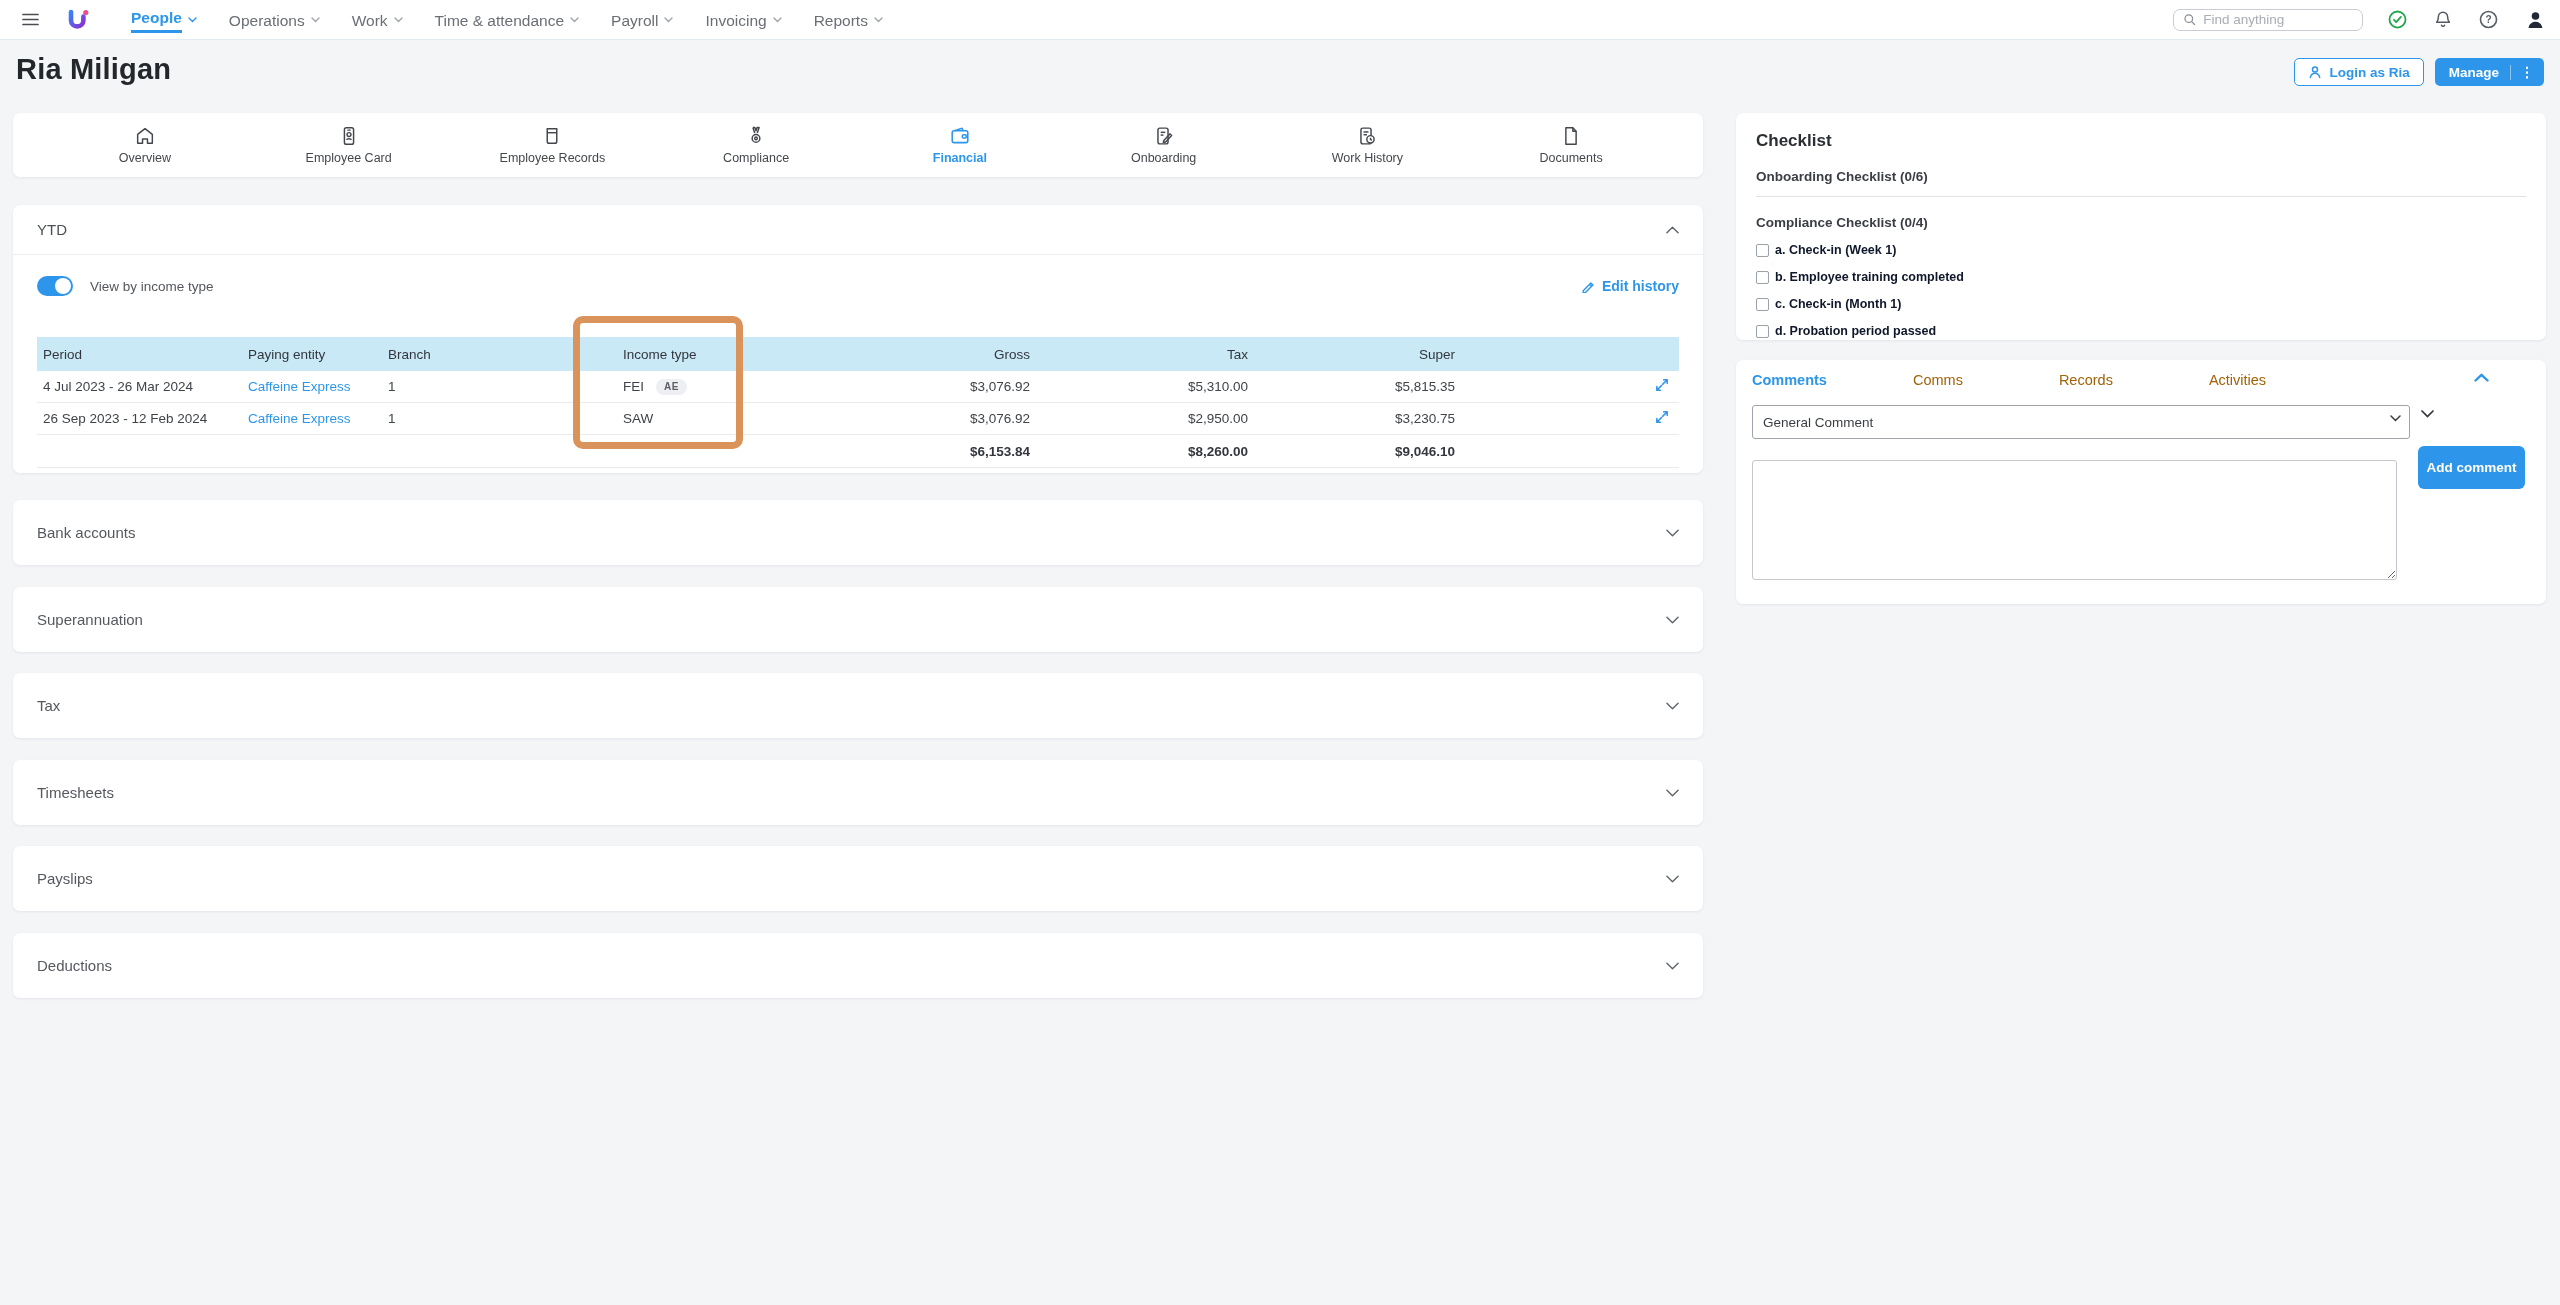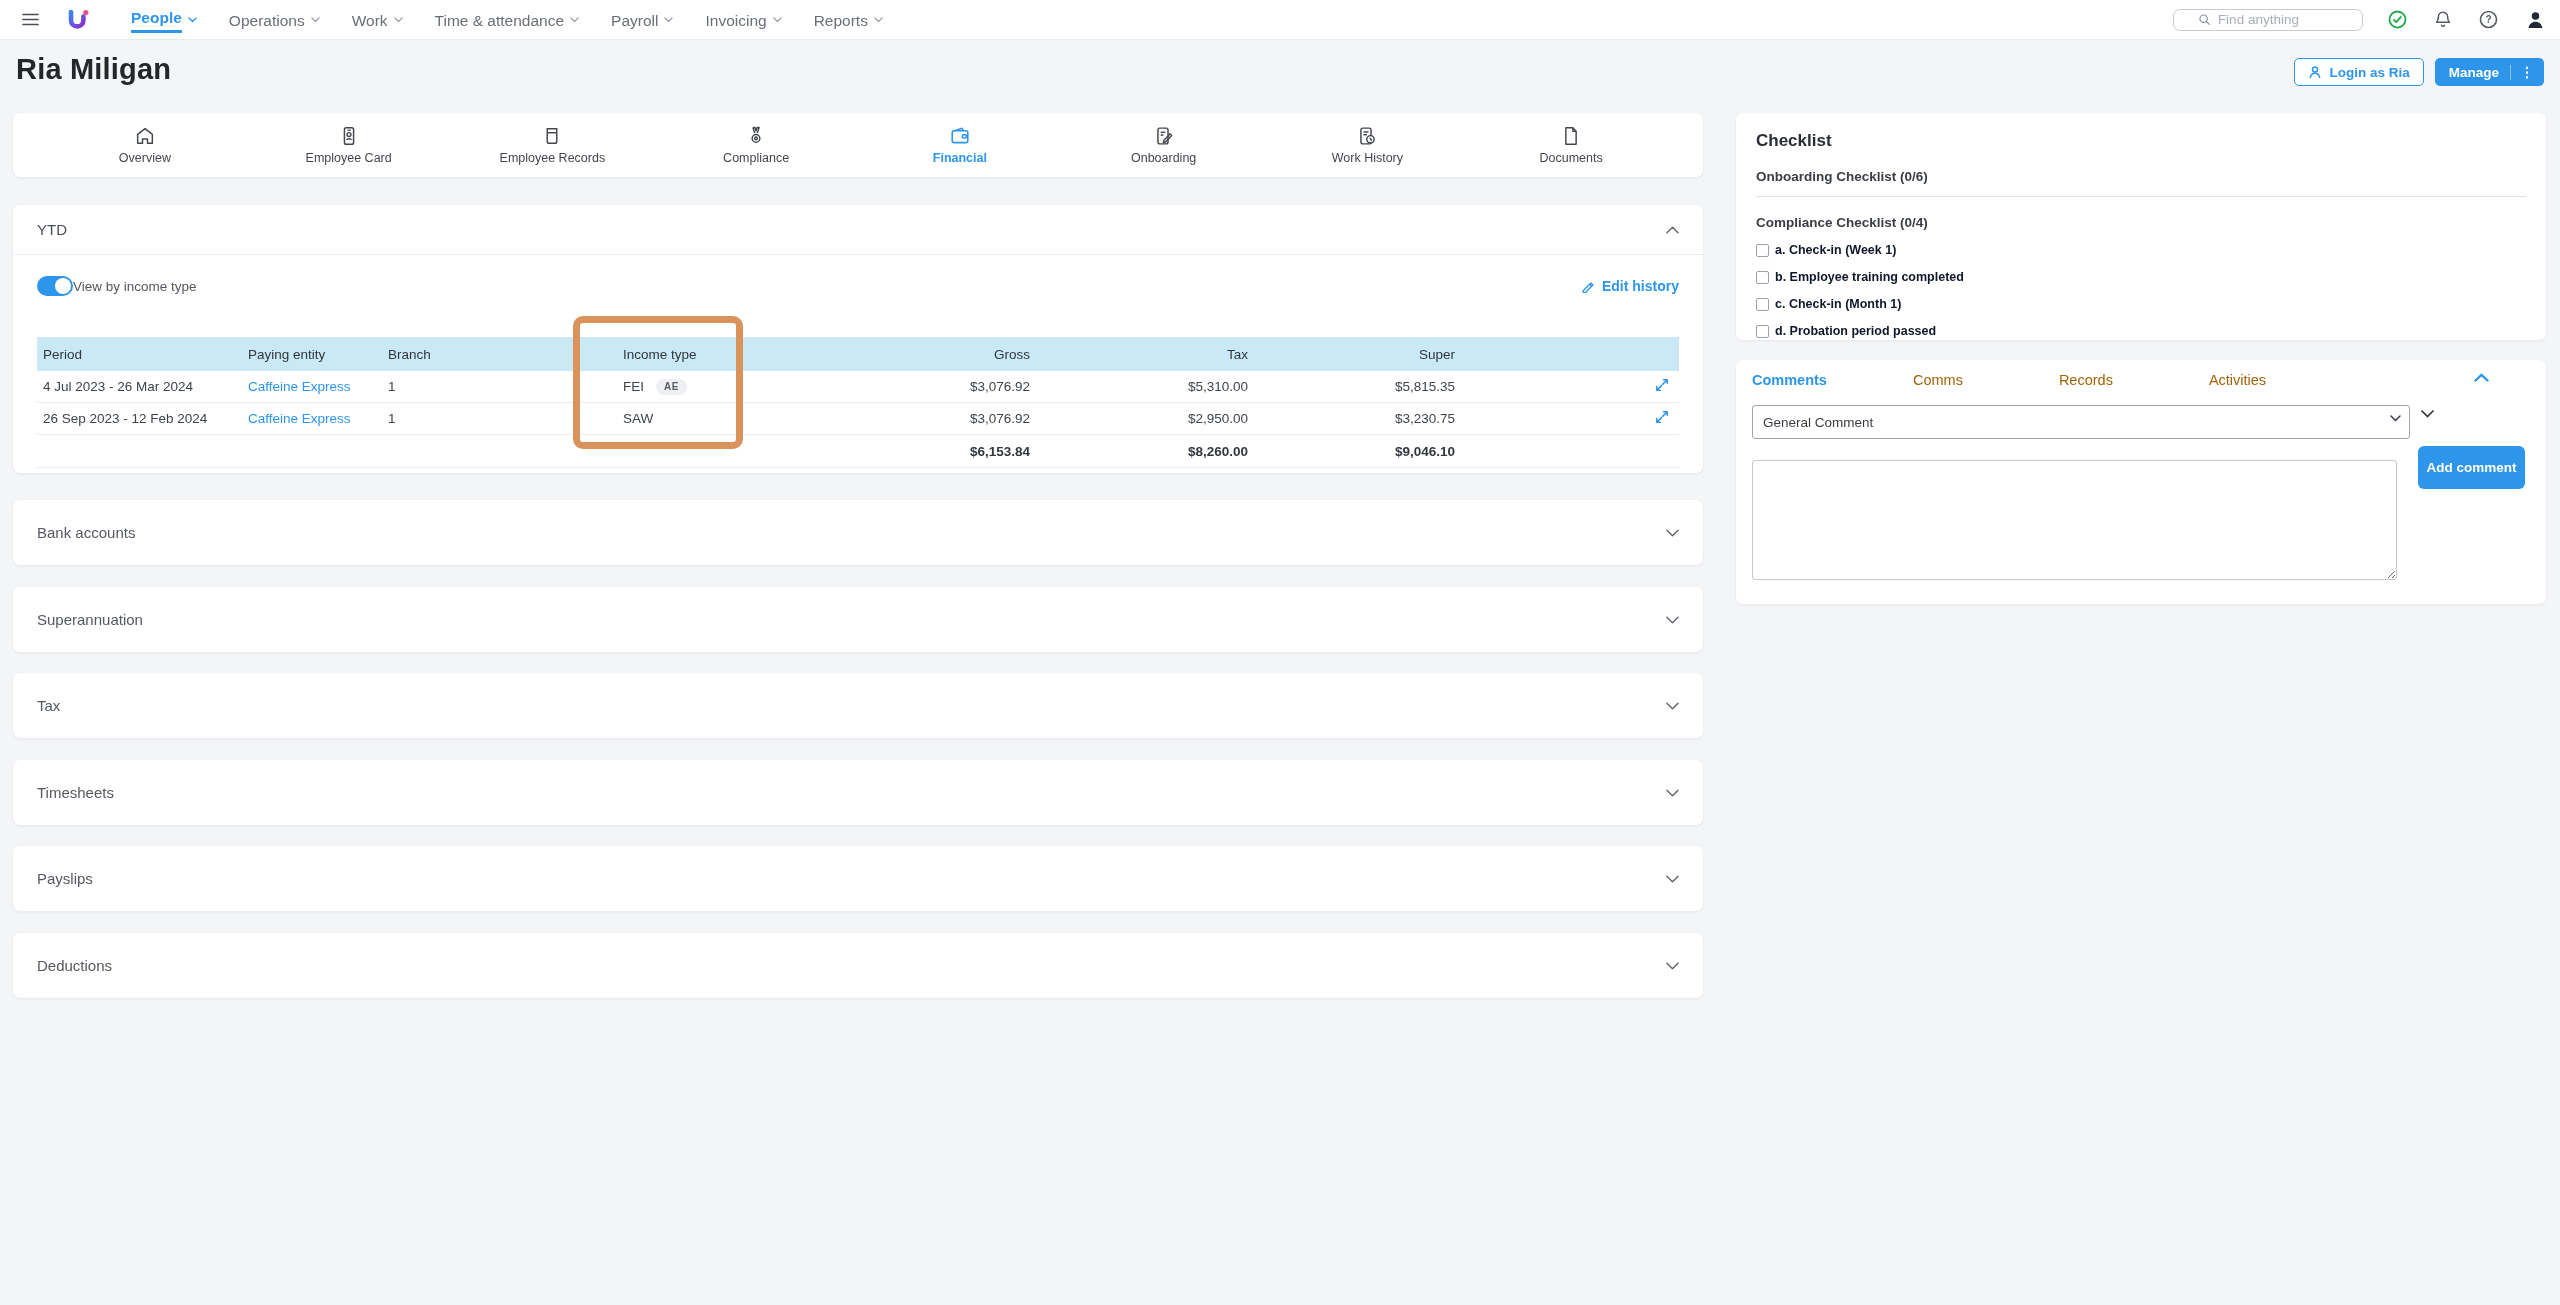--- a/index.html
+++ b/index.html
@@ -12,21 +12,21 @@
             border-bottom:1px solid #E4EBF1; display:flex; align-items:center; z-index:20; }
   .hamburger { margin-left:22px; display:flex; cursor:pointer; }
   .brand { margin-left:26px; display:flex; align-items:flex-start; }
   .nav { display:flex; align-items:flex-start; margin-left:40px; gap:32px; height:100%; }
   .nav-item { display:flex; align-items:center; gap:6px; font-size:15.5px; color:#6A6F76; cursor:pointer; height:100%; }
   .nav-item .nav-label { padding-top:3px; }
   .nav-item.active { color:#2E96EA; font-weight:700; }
   .nav-item.active .nav-label { border-bottom:3px solid #2E96EA; padding-bottom:3px; }
   .topbar .spacer { flex:1; }
   .search-box { width:190px; height:22px; border:1px solid #C9CDD3; border-radius:7px; display:flex;
-                align-items:center; padding:0 24px; background:#fff; }
+                align-items:center; padding:0 9px; background:#fff; }
   .search-box input { border:none; outline:none; width:100%; font-size:13.5px; color:#4A4F56;
                       font-family:"Liberation Sans",sans-serif; margin-left:7px; background:transparent; }
   .search-box input::placeholder { color:#A9ADB4; }
   .topbar-icons { display:flex; align-items:center; gap:27px; margin-left:25px; margin-right:14px; }
   .topbar-icons .ticon { cursor:pointer; display:flex; }
 
   
   .titlebar { position:absolute; top:40px; left:0; width:2560px; height:52px; }
   .page-title { position:absolute; left:16px; top:13px; font-size:29px; font-weight:700; color:#23262B; letter-spacing:.2px; }
   .title-actions { position:absolute; right:16px; top:18px; display:flex; gap:11px; }
@@ -49,21 +49,21 @@
   .tab.active { color:#2E96EA; }
   .tab.active .tab-label { font-weight:700; }
 
   
   .ytd-card { left:13px; top:205px; width:1690px; height:268px; }
   .ytd-head { height:50px; display:flex; align-items:center; justify-content:space-between; padding:0 24px;
               border-bottom:1px solid #EDEEF1; }
   .ytd-title { font-size:15px; color:#4B5056; }
   .chev-btn { cursor:pointer; display:flex; }
   .ytd-controls { height:46px; display:flex; align-items:center; justify-content:space-between; padding:0 24px; margin-top:8px; }
-  .toggle-wrap { display:flex; align-items:center; }
+  .toggle-wrap { display:flex; align-items:center; gap:17px; }
   .toggle { width:36px; height:20px; border-radius:10px; background:#2E96EA; position:relative; cursor:pointer; }
   .toggle .knob { position:absolute; right:2px; top:2px; width:16px; height:16px; border-radius:50%; background:#fff; }
   .toggle-label { font-size:13.5px; color:#53575D; }
   .edit-history { display:flex; align-items:center; gap:7px; color:#2E96EA; font-size:14px; font-weight:700; cursor:pointer; }
 
   .ytd-table { position:absolute; left:24px; right:24px; top:132px; }
   .trow { display:grid; grid-template-columns:205px 140px 235px 180px 235px 218px 207px 1fr; align-items:center; }
   .thead { height:34px; background:#C9E9F6; color:#33373D; font-size:13.5px; font-weight:500; }
   .tbody-row { height:32px; border-bottom:1px solid #E9EBEE; font-size:13.5px; color:#3F444A; }
   .tfoot-row { height:33px; border-bottom:1px solid #E9EBEE; font-size:13.5px; font-weight:700; color:#33373D; }

